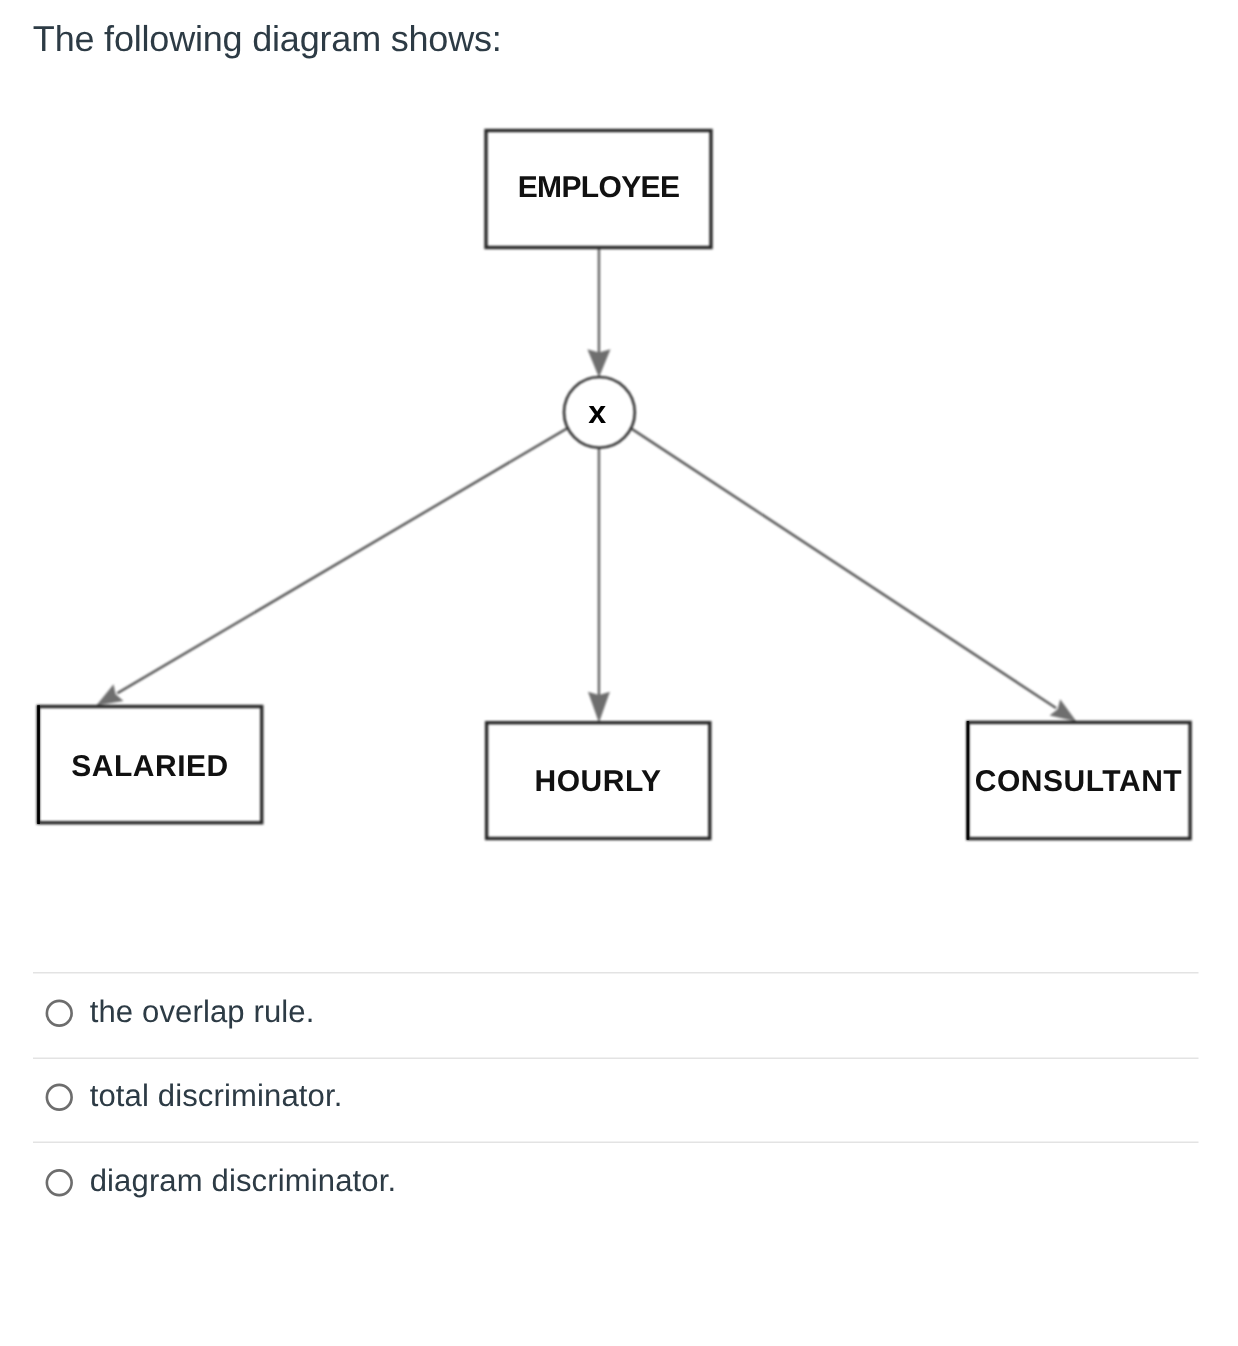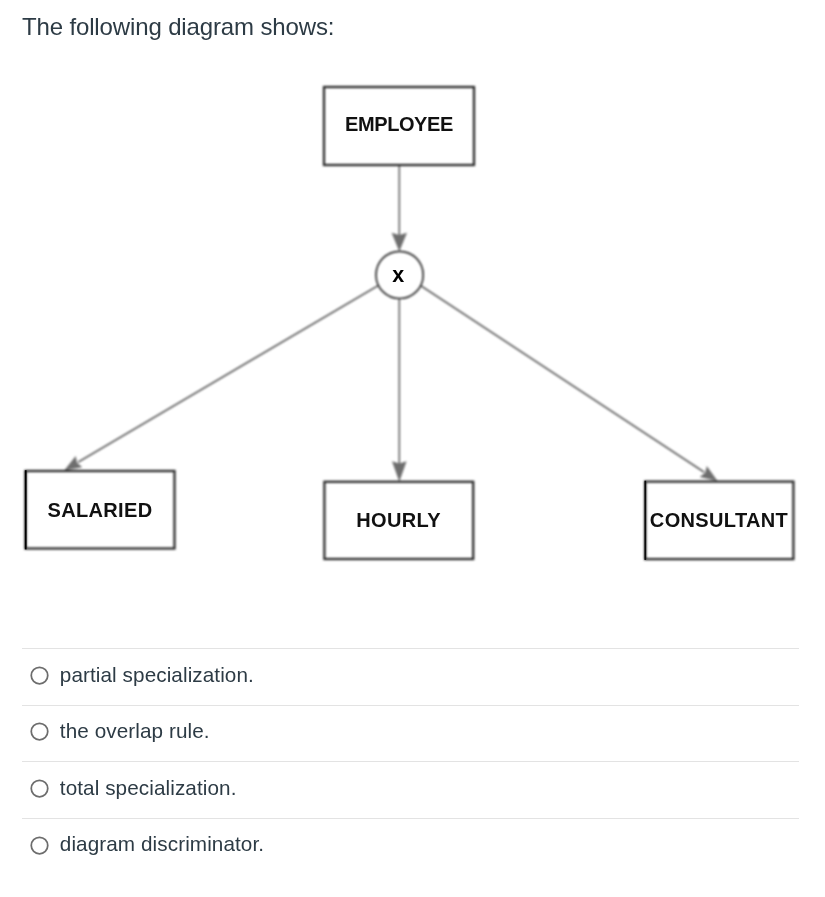--- a/index.html
+++ b/index.html
@@ -145,40 +145,33 @@
     <line x1="645.3" y1="480.7" x2="645.3" y2="559.9" stroke="#0a0a0a" stroke-width="1.7"></line>
     <text class="box-label tight" x="399" y="131" text-anchor="middle">EMPLOYEE</text>
     <text class="disc-label" x="398.2" y="282.2" text-anchor="middle">x</text>
     <text class="box-label wide" x="100" y="517" text-anchor="middle">SALARIED</text>
     <text class="box-label wide" x="398.7" y="527" text-anchor="middle">HOURLY</text>
     <text class="box-label wide" x="719" y="527" text-anchor="middle">CONSULTANT</text>
   </svg>
 
   <div class="options">
 
-  <div class="option-row">
-        <span class="divider" style="background: rgb(227, 227, 227);"></span>
-        <svg class="radio" viewBox="0 0 21 21" width="21" height="21">
-          <circle class="radio-circle" cx="10.5" cy="10.5" r="8.25" fill="#ffffff" stroke="#6d6d6d" stroke-width="1.75"></circle>
-        </svg>
-        <span class="option-label">partial specialization.</span>
-      </div>
       <div class="option-row">
         <span class="divider" style="background: rgb(227, 227, 227);"></span>
         <svg class="radio" viewBox="0 0 21 21" width="21" height="21">
           <circle class="radio-circle" cx="10.5" cy="10.5" r="8.25" fill="#ffffff" stroke="#6d6d6d" stroke-width="1.75"></circle>
         </svg>
         <span class="option-label">the overlap rule.</span>
       </div>
       <div class="option-row">
         <span class="divider" style="background: rgb(227, 227, 227);"></span>
         <svg class="radio" viewBox="0 0 21 21" width="21" height="21">
           <circle class="radio-circle" cx="10.5" cy="10.5" r="8.25" fill="#ffffff" stroke="#6d6d6d" stroke-width="1.75"></circle>
         </svg>
-        <span class="option-label">total specialization.</span>
+        <span class="option-label">total discriminator.</span>
       </div>
       <div class="option-row">
         <span class="divider" style="background: rgb(227, 227, 227);"></span>
         <svg class="radio" viewBox="0 0 21 21" width="21" height="21">
           <circle class="radio-circle" cx="10.5" cy="10.5" r="8.25" fill="#ffffff" stroke="#6d6d6d" stroke-width="1.75"></circle>
         </svg>
         <span class="option-label">diagram discriminator.</span>
       </div>
     </div>
 

